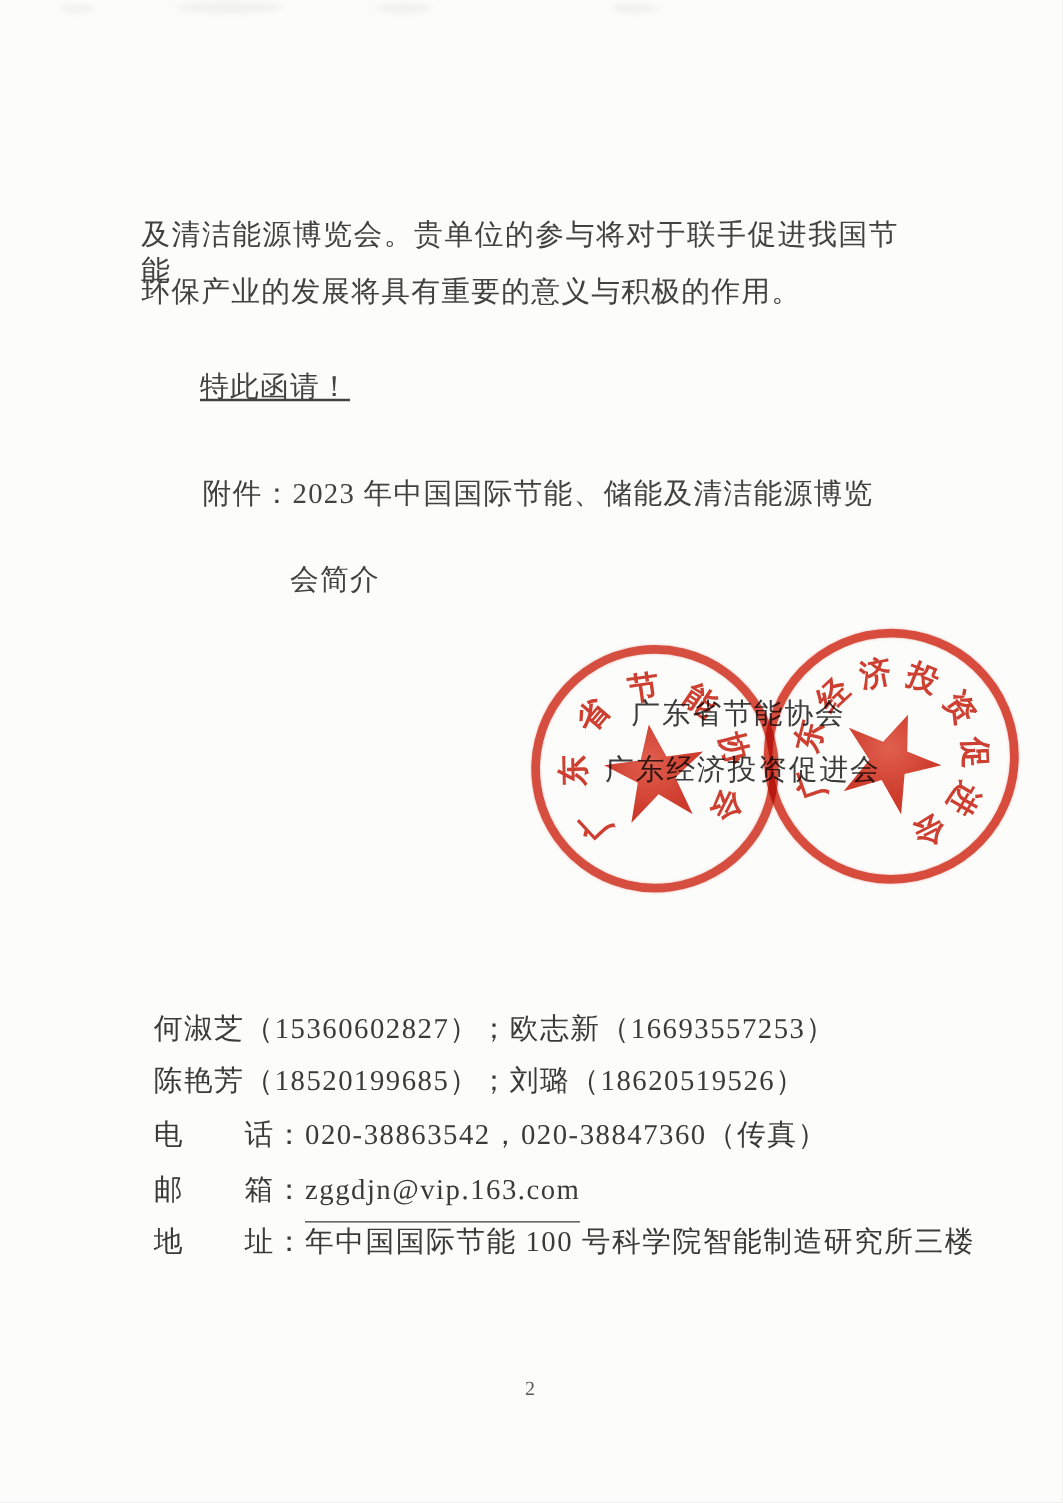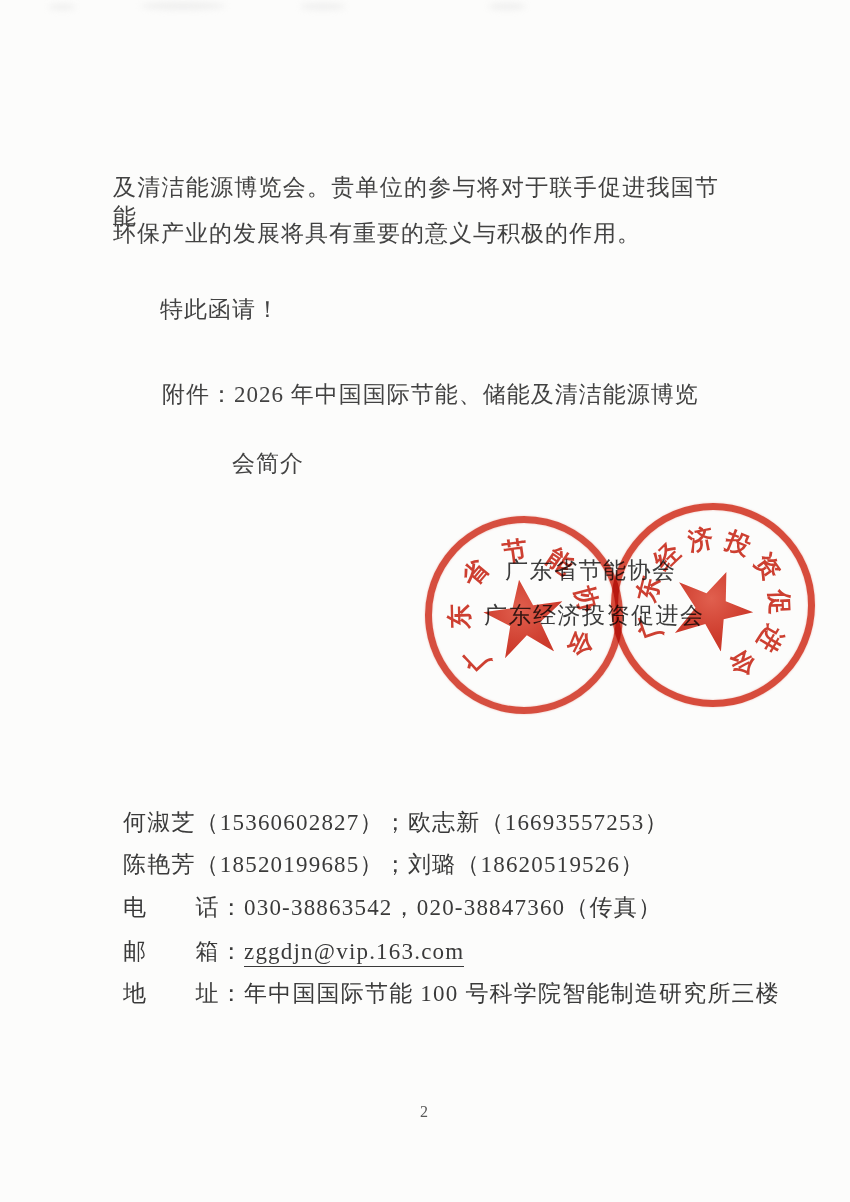--- a/index.html
+++ b/index.html
@@ -8,25 +8,25 @@
     width:850px;height:1202px;
     margin:0 auto;
     background:#fcfcfb;
     overflow:hidden;
     font-family:"Liberation Serif","DejaVu Serif",serif;
     color:#3e3e3e;
   }
   .txt{position:absolute;white-space:nowrap;line-height:1.25;}
   .body-line{font-size:23px;letter-spacing:1px;color:#424242;}
   .just{text-align:justify;text-align-last:justify;white-space:normal;}
-  .closing{font-size:23px;letter-spacing:1px;color:#424242;}
+  .closing{font-size:23px;letter-spacing:1px;color:#424242;text-decoration:underline;}
   .attach{font-size:23px;letter-spacing:1px;color:#424242;}
   .sig{font-size:23px;letter-spacing:1.5px;color:#3c3c3c;z-index:1;}
   .contact{font-size:23px;letter-spacing:1.2px;color:#3a3a3a;}
-  .email-link{border-bottom:1.5px solid #3a3a3a;padding-bottom:2px;}
+  .email-link{border-bottom:1.5px solid #3a3a3a;padding-bottom:13px;}
   .pagenum{font-size:16px;color:#585858;letter-spacing:0;}
 
   
   .seal{
     position:absolute;border-radius:50%;
     mix-blend-mode:multiply;z-index:2;pointer-events:none;
   }
   .seal-left{
     left:425px;top:516px;width:184px;height:184px;
     border:7px solid rgba(212,55,38,0.88);
@@ -69,21 +69,21 @@
   <div class="smudge sm0"></div>
   <div class="smudge sm1"></div>
   <div class="smudge sm2"></div>
   <div class="smudge sm3"></div>
 
   <div class="txt body-line" style="left:113px;top:220px;">环保产业的发展将具有重要的意义与积极的作用。</div>
   <div class="txt body-line just" style="left:113px;top:174px;width:606px;">及清洁能源博览会。贵单位的参与将对于联手促进我国节能</div>
 
   <div class="txt closing" style="left:160px;top:296px;">特此函请！</div>
 
-  <div class="txt attach" style="left:162px;top:381px;">附件：2026 年中国国际节能、储能及清洁能源博览</div>
+  <div class="txt attach" style="left:162px;top:381px;">附件：2023 年中国国际节能、储能及清洁能源博览</div>
   <div class="txt attach" style="left:232px;top:450px;">会简介</div>
 
   <div class="txt sig" style="left:505px;top:557px;">广东省节能协会</div>
   <div class="txt sig" style="left:484px;top:602px;">广东经济投资促进会</div>
 
   <div class="seal seal-left">
     <div class="seal-ring">
         <span class="ring-ch" style="transform: translate(-50%, -50%) rotate(-125deg) translateY(-64px);">广</span>
         <span class="ring-ch" style="transform: translate(-50%, -50%) rotate(-83.3333deg) translateY(-64px);">东</span>
         <span class="ring-ch" style="transform: translate(-50%, -50%) rotate(-41.6667deg) translateY(-64px);">省</span>
@@ -106,21 +106,21 @@
         <span class="ring-ch" style="transform: translate(-50%, -50%) rotate(98.25deg) translateY(-66px);">进</span>
         <span class="ring-ch" style="transform: translate(-50%, -50%) rotate(131deg) translateY(-66px);">会</span>
       </div>
     <div class="seal-star"></div>
   </div>
 
   <div class="txt contact" style="left:123px;top:809px;">何淑芝（15360602827）；欧志新（16693557253）</div>
   <div class="txt contact" style="left:123px;top:851px;">陈艳芳（18520199685）；刘璐（18620519526）</div>
 
   <div class="txt contact" style="left:123px;top:894px;">
-    <span>电　　话：</span><span>030-38863542，020-38847360（传真）</span>
+    <span>电　　话：</span><span>020-38863542，020-38847360（传真）</span>
   </div>
 
   <div class="txt contact" style="left:123px;top:938px;">
     <span>邮　　箱：</span><span class="email-link">zggdjn@vip.163.com</span>
   </div>
 
   <div class="txt contact" style="left:123px;top:980px;">
     <span>地　　址：</span><span>年中国国际节能 100 号科学院智能制造研究所三楼</span>
   </div>
 

